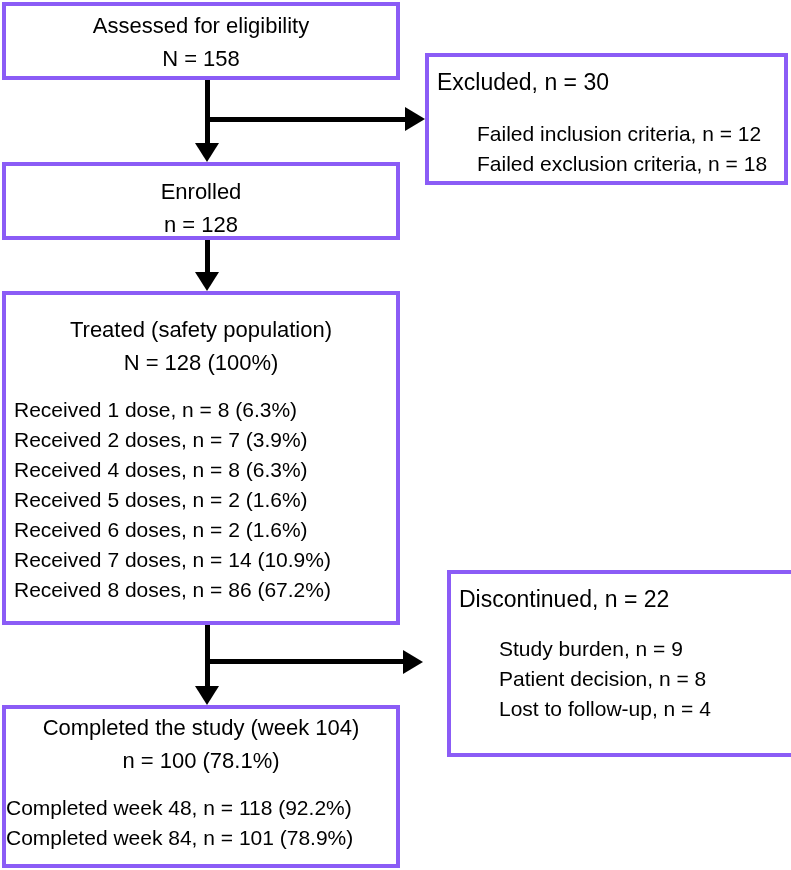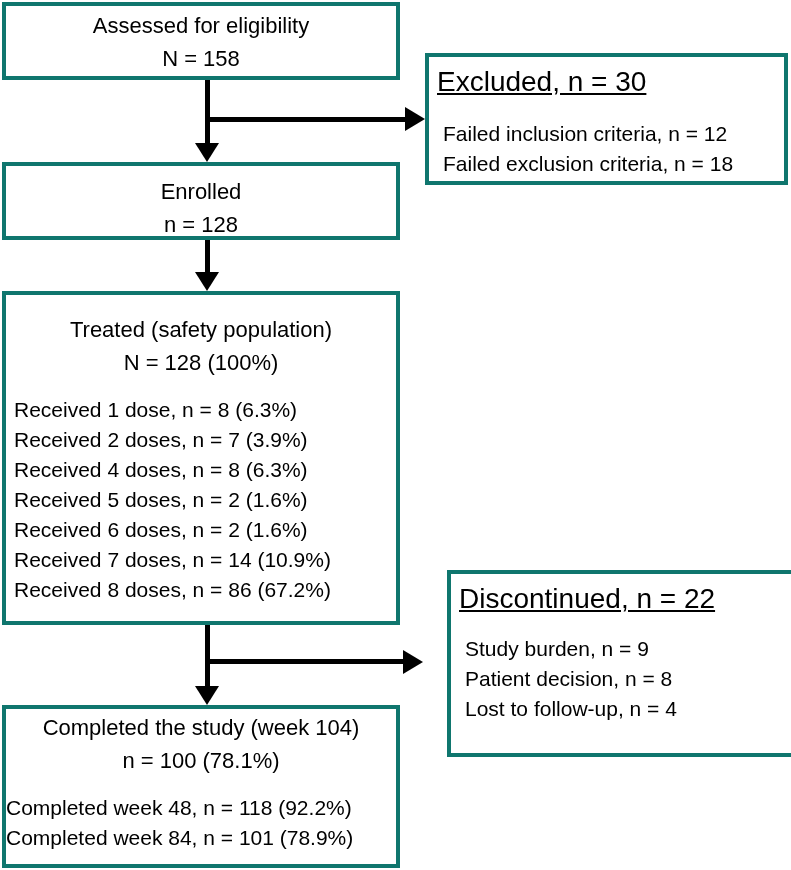--- a/index.html
+++ b/index.html
@@ -12,46 +12,45 @@
     width: 791px;
     height: 870px;
     background: #ffffff;
     font-family: "Liberation Sans", sans-serif;
     color: #000000;
     overflow: hidden;
   }
   .box {
     position: absolute;
     box-sizing: border-box;
-    border: 4px solid #0f766e;
+    border: 4px solid #8b5cf6;
     background: #ffffff;
     overflow: hidden;
   }
   .center-line {
     text-align: center;
     font-size: 22px;
     line-height: 33px;
     white-space: nowrap;
   }
   .list-line {
     font-size: 21px;
     line-height: 30px;
     white-space: nowrap;
   }
   .side-title {
-    font-size: 28px;
+    font-size: 23px;
     line-height: 30px;
     padding-left: 8px;
     white-space: nowrap;
-    text-decoration: underline;
   }
   .side-item {
     font-size: 21px;
     line-height: 30px;
-    padding-left: 14px;
+    padding-left: 48px;
     white-space: nowrap;
   }
   
   #box-assessed   { left: 2px;   top: 2px;   width: 398px; height: 78px;  padding-top: 3px; }
   #box-enrolled   { left: 2px;   top: 162px; width: 398px; height: 78px;  padding-top: 9px; }
   #box-treated    { left: 2px;   top: 291px; width: 398px; height: 334px; padding-top: 18px; }
   #box-completed  { left: 2px;   top: 705px; width: 398px; height: 163px; padding-top: 2px; }
   
   #box-excluded     { left: 425px; top: 53px;  width: 363px; height: 132px; padding-top: 10px; }
   #box-discontinued { left: 423px; top: 570px; width: 365px; height: 187px; padding-top: 10px; margin-left: 24px; }

